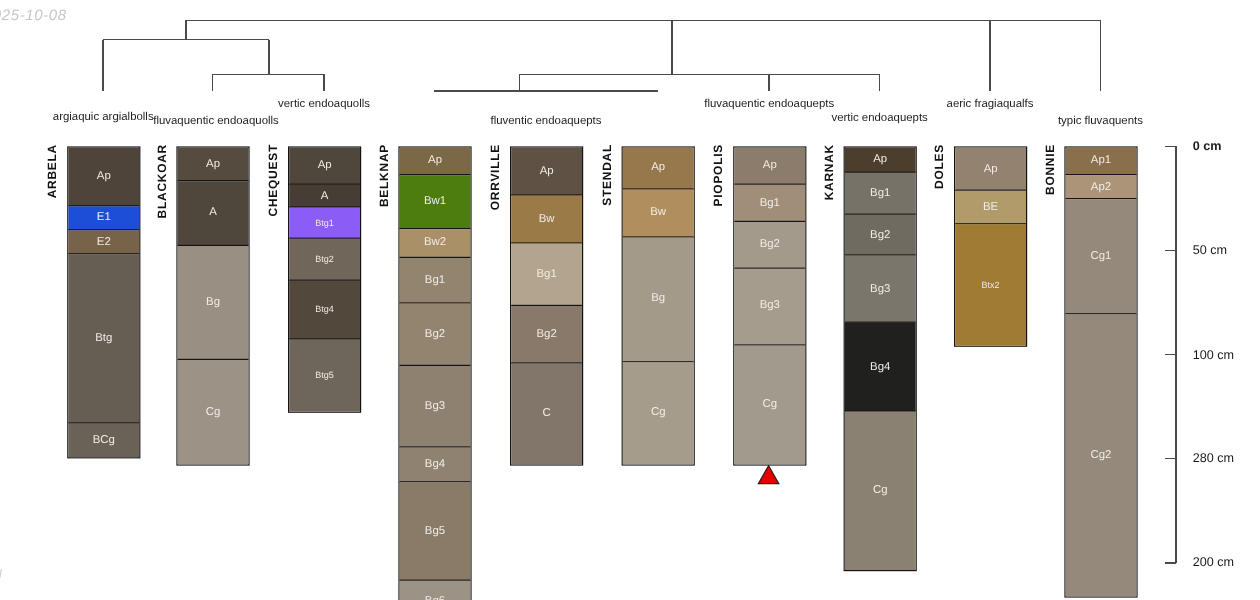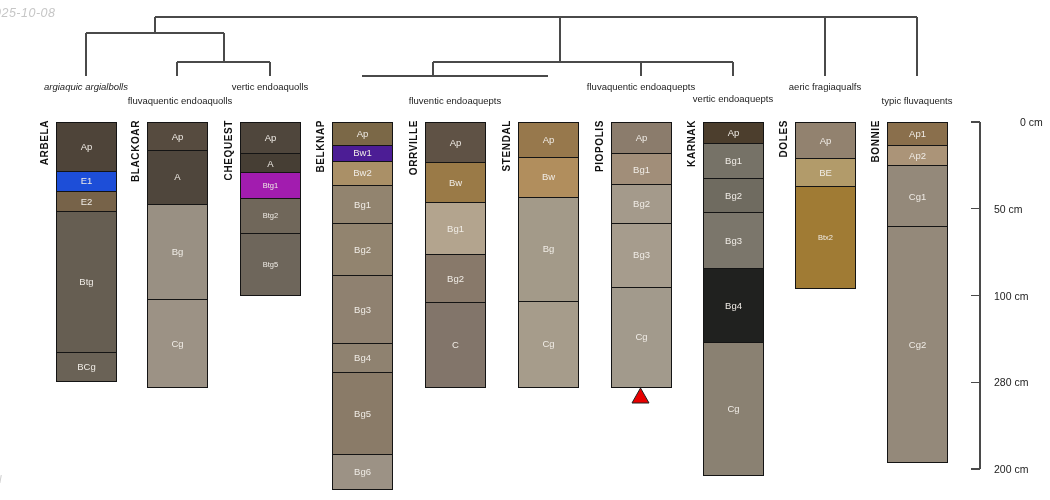--- a/index.html
+++ b/index.html
@@ -64,21 +64,21 @@
       <line x1="917" y1="17" x2="917" y2="76" stroke="#4a4a4a" stroke-width="1.2" shape-rendering="crispEdges"></line>
       <line x1="980" y1="122" x2="980" y2="469" stroke="#4a4a4a" stroke-width="1.2" shape-rendering="crispEdges"></line>
       <line x1="971" y1="122" x2="980" y2="122" stroke="#4a4a4a" stroke-width="1.2" shape-rendering="crispEdges"></line>
       <line x1="971" y1="208.75" x2="980" y2="208.75" stroke="#4a4a4a" stroke-width="1.2" shape-rendering="crispEdges"></line>
       <line x1="971" y1="295.5" x2="980" y2="295.5" stroke="#4a4a4a" stroke-width="1.2" shape-rendering="crispEdges"></line>
       <line x1="971" y1="382.25" x2="980" y2="382.25" stroke="#4a4a4a" stroke-width="1.2" shape-rendering="crispEdges"></line>
       <line x1="971" y1="469" x2="980" y2="469" stroke="#4a4a4a" stroke-width="1.2" shape-rendering="crispEdges"></line>
       <polygon points="632,403 649,403 640.5,388" fill="#e80000" stroke="#222222" stroke-width="1"></polygon>
     </svg>
   <div id="taxa">
-      <div class="taxon" style="left: 86px; top: 81px; font-style: italic;">argiaquic argialbolls</div>
+      <div class="taxon" style="left: 86px; top: 92px;">argiaquic argialbolls</div>
       <div class="taxon" style="left: 180px; top: 95px;">fluvaquentic endoaquolls</div>
       <div class="taxon" style="left: 270px; top: 81px;">vertic endoaquolls</div>
       <div class="taxon" style="left: 455px; top: 95px;">fluventic endoaquepts</div>
       <div class="taxon" style="left: 641px; top: 81px;">fluvaquentic endoaquepts</div>
       <div class="taxon" style="left: 733px; top: 93px;">vertic endoaquepts</div>
       <div class="taxon" style="left: 825px; top: 81px;">aeric fragiaqualfs</div>
       <div class="taxon" style="left: 917px; top: 95px;">typic fluvaquents</div>
     </div>
   <div id="profiles">
       <div class="profile" style="left: 56px; top: 122px; width: 61px;">
@@ -114,36 +114,39 @@
         </div>
       </div>
       <div class="series" style="left: 130px; top: 120px;">BLACKOAR</div>
       <div class="profile" style="left: 240px; top: 122px; width: 61px;">
         <div class="horizon" style="height: 31.23px; background: rgb(79, 70, 60);">
           <span class="hlabel">Ap</span>
         </div>
         <div class="horizon" style="height: 19.085px; background: rgb(70, 62, 52);">
           <span class="hlabel">A</span>
         </div>
-        <div class="horizon" style="height: 26.025px; background: #a21caf;">
+        <div class="horizon" style="height: 26.025px; background: #8b5cf6;">
           <span class="hlabel small">Btg1</span>
         </div>
         <div class="horizon" style="height: 34.7px; background: rgb(112, 103, 90);">
           <span class="hlabel small">Btg2</span>
+        </div>
+        <div class="horizon" style="height: 48.58px; background: rgb(82, 72, 60);">
+          <span class="hlabel small">Btg4</span>
         </div>
         <div class="horizon" style="height: 60.725px; background: rgb(110, 102, 91);">
           <span class="hlabel small">Btg5</span>
         </div>
       </div>
       <div class="series" style="left: 223px; top: 120px;">CHEQUEST</div>
       <div class="profile" style="left: 332px; top: 122px; width: 61px;">
         <div class="horizon" style="height: 22.555px; background: rgb(123, 104, 71);">
           <span class="hlabel">Ap</span>
         </div>
-        <div class="horizon" style="height: 16px; background: #4c1d95; align-items: center;">
+        <div class="horizon" style="height: 45px; background: #4d7c0f; align-items: center;">
           <span class="hlabel">Bw1</span>
         </div>
         <div class="horizon" style="height: 24.29px; background: rgb(170, 144, 103);">
           <span class="hlabel">Bw2</span>
         </div>
         <div class="horizon" style="height: 38.17px; background: rgb(146, 132, 111);">
           <span class="hlabel">Bg1</span>
         </div>
         <div class="horizon" style="height: 52.05px; background: rgb(146, 132, 111);">
           <span class="hlabel">Bg2</span>
@@ -246,29 +249,29 @@
         </div>
       </div>
       <div class="series" style="left: 778px; top: 120px;">DOLES</div>
       <div class="profile" style="left: 887px; top: 122px; width: 61px;">
         <div class="horizon" style="height: 22.555px; background: rgb(138, 111, 76);">
           <span class="hlabel">Ap1</span>
         </div>
         <div class="horizon" style="height: 20.82px; background: rgb(171, 148, 120);">
           <span class="hlabel">Ap2</span>
         </div>
-        <div class="horizon" style="height: 61px; background: rgb(148, 137, 122);">
+        <div class="horizon" style="height: 96px; background: rgb(148, 137, 122);">
           <span class="hlabel">Cg1</span>
         </div>
         <div class="horizon" style="height: 234.225px; background: rgb(148, 137, 122);">
           <span class="hlabel">Cg2</span>
         </div>
       </div>
       <div class="series" style="left: 870px; top: 120px;">BONNIE</div>
     </div>
   <div id="depth-labels">
-      <div class="depth-label" style="left: 1020px; top: 116px;">0 cm</div>
+      <div class="depth-label" style="left: 994px; top: 116px; font-weight: bold;">0 cm</div>
       <div class="depth-label" style="left: 994px; top: 202.75px;">50 cm</div>
       <div class="depth-label" style="left: 994px; top: 289.5px;">100 cm</div>
       <div class="depth-label" style="left: 994px; top: 376.25px;">280 cm</div>
       <div class="depth-label" style="left: 994px; top: 463px;">200 cm</div>
     </div>
 </div>
 
 </body></html>

